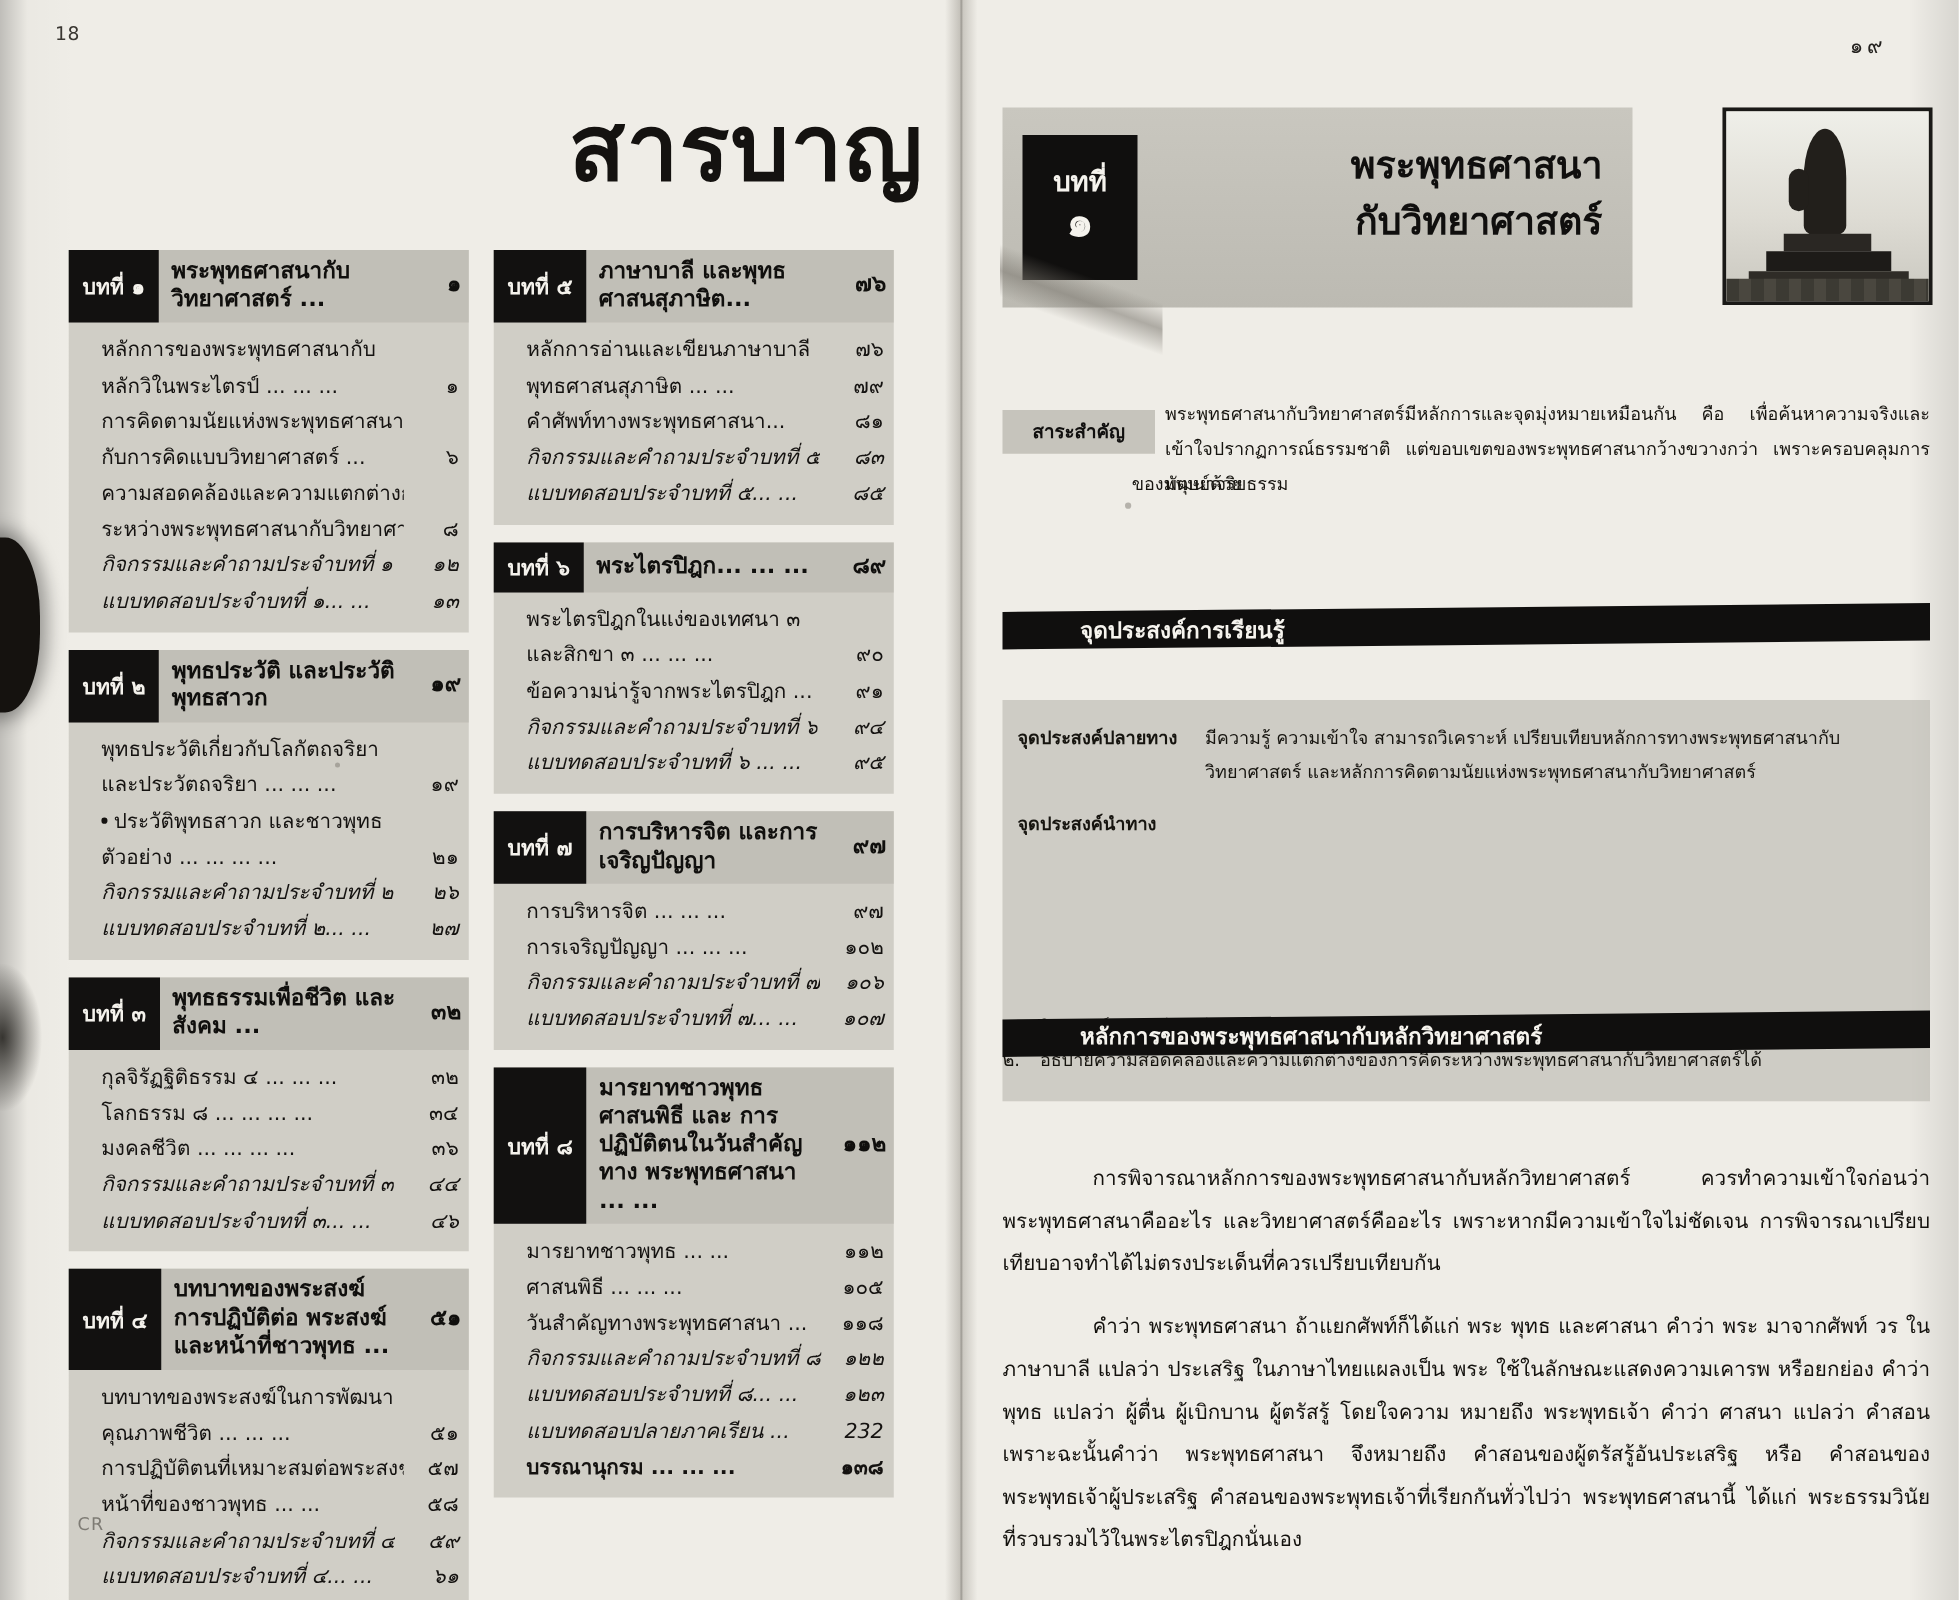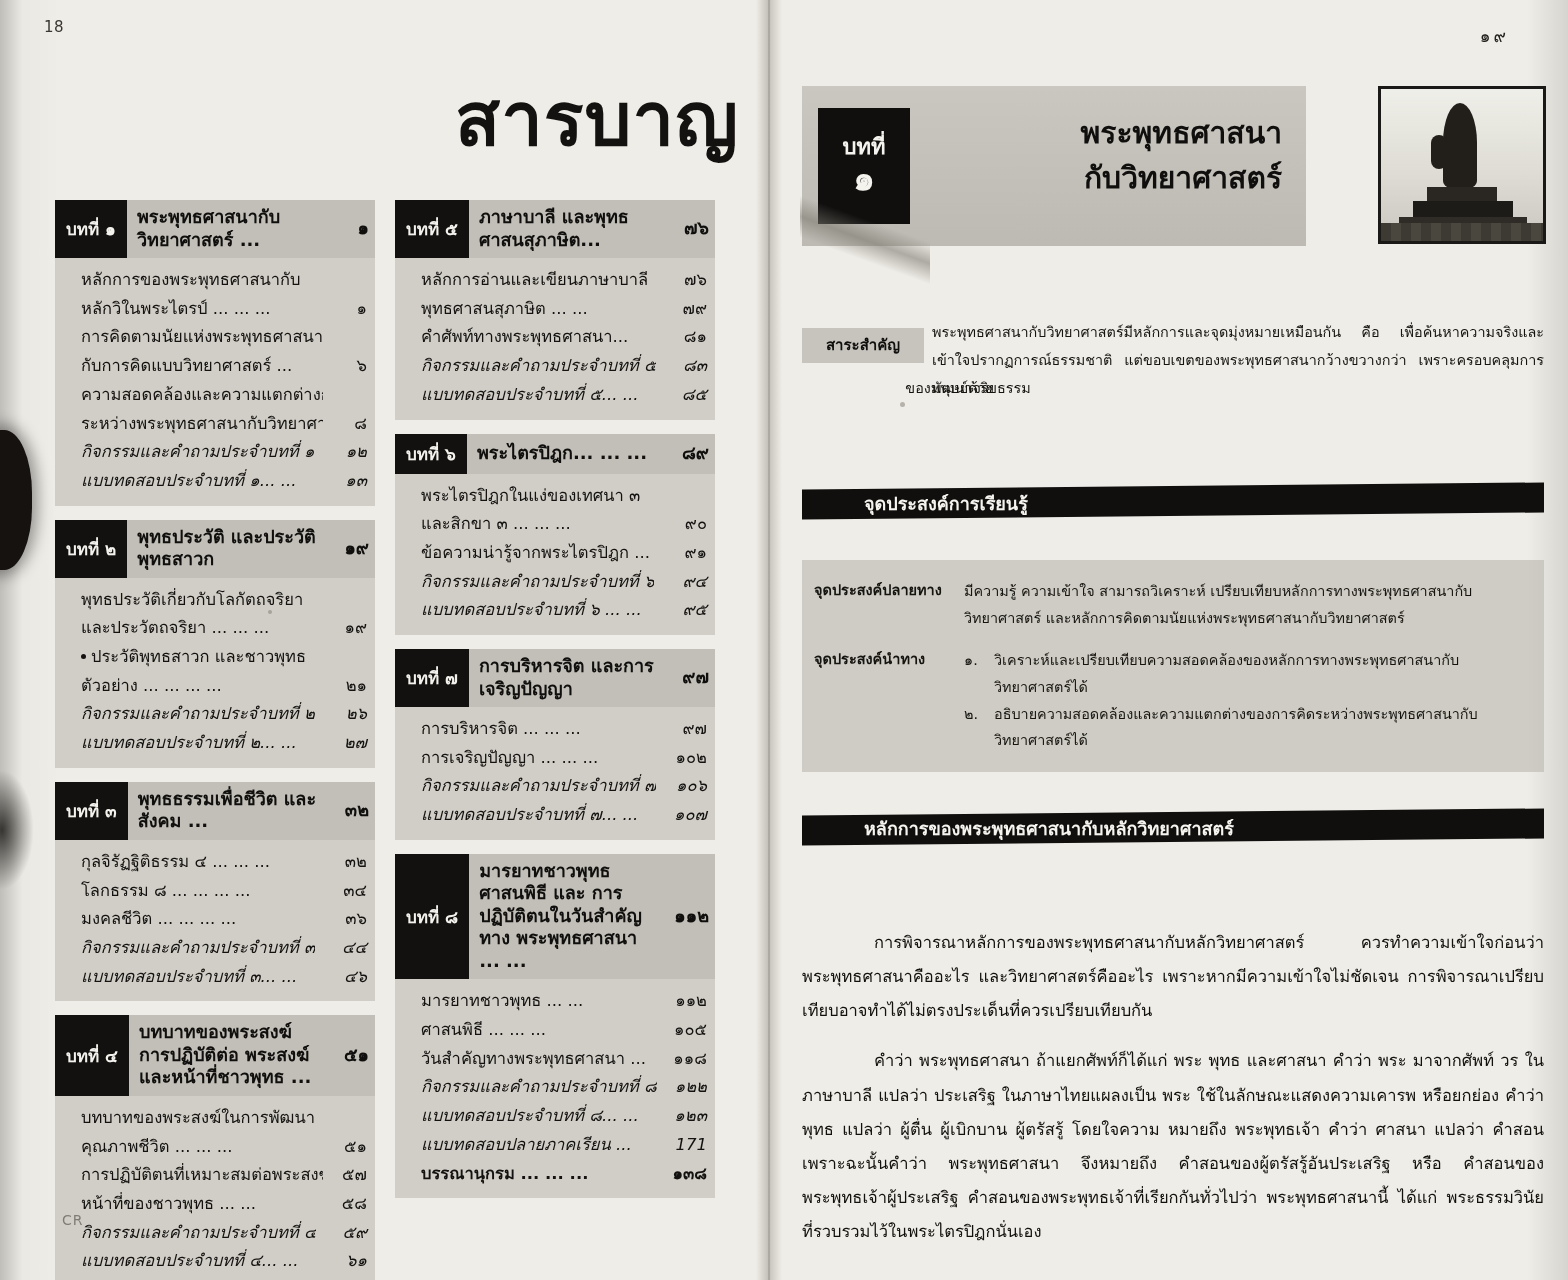--- a/index.html
+++ b/index.html
@@ -172,21 +172,21 @@
     transform: skewY(-0.55deg);
   }
   .bar-black span { display: inline-block; transform: skewY(0.55deg); }
 
   .obj-panel {
     position: absolute; left: 20px; top: 560px; width: 742px;
     background: rgba(186,184,176,0.62);
     padding: 18px 18px 18px 0;
   }
   .obj-row { display: flex; gap: 12px; margin-bottom: 16px; }
-  .obj-row:last-child { margin-bottom: 0; }
+  .obj-row:last-child { margin-bottom: 0; flex-direction: column; }
   .obj-label {
     flex: 0 0 150px; text-align: left; padding-left: 12px;
     font-size: 14.5px; font-weight: bold; color: #16140f; 
   }
   .obj-body { flex: 1; font-size: 14.4px; line-height: 1.85; color: #16140f; }
   .obj-body .li { display: flex; gap: 8px; }
   .obj-body .li .num { flex: 0 0 22px; }
 
   .body-text {
     position: absolute; left: 20px; top: 880px; width: 742px;
@@ -520,21 +520,21 @@
               <span class="pg">๑๒๒</span>
             </div>
             <div class="toc-row italic">
               <span class="label">แบบทดสอบประจำบทที่ ๘... ...</span>
               <span class="spacer"></span>
               <span class="pg">๑๒๓</span>
             </div>
             <div class="toc-row italic">
               <span class="label">แบบทดสอบปลายภาคเรียน ...</span>
               <span class="spacer"></span>
-              <span class="pg">171</span>
+              <span class="pg">232</span>
             </div>
             <div class="toc-row" style="font-weight: bold;">
               <span class="label">บรรณานุกรม ... ... ...</span>
               <span class="spacer"></span>
               <span class="pg">๑๓๘</span>
             </div>
           </div>
         </div>
       </div>
 

